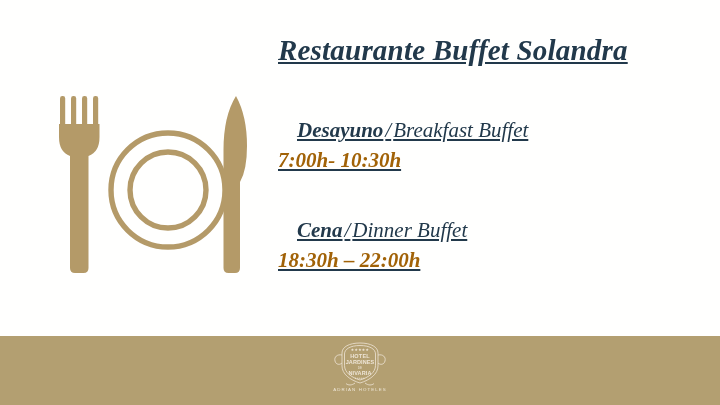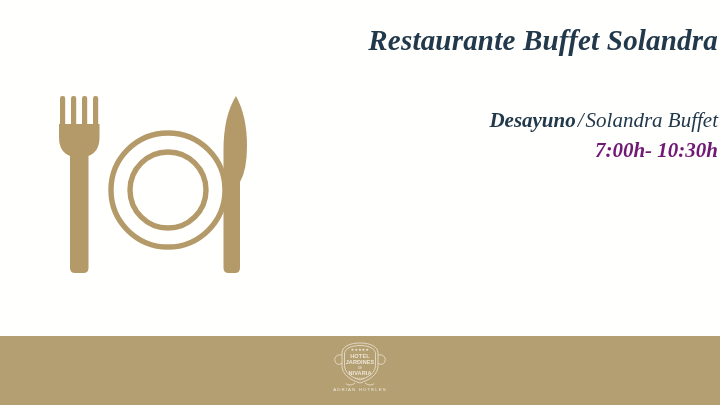--- a/index.html
+++ b/index.html
@@ -28,24 +28,25 @@
     top: 90px;
     width: 212px;
     height: 190px;
   }
   .cutlery svg { display: block; width: 100%; height: 100%; }
 
   
   .content {
     position: absolute;
     left: 278px;
-    top: 24px;
+    top: 34px;
     width: 440px;
-    text-align: right;
+    text-align: left;
     color: #22394b;
+    text-decoration: underline;
   }
   .title {
     font-size: 29px;
     font-weight: bold;
     font-style: italic;
     letter-spacing: 0.2px;
     line-height: 1.15;
     color: #22394b;
     margin: 0;
     white-space: nowrap;
@@ -73,21 +74,21 @@
     font-weight: normal;
     padding: 0 2px;
   }
   .meal-alt {
     font-weight: normal;
   }
   .meal-hours {
     font-size: 21px;
     font-style: italic;
     font-weight: bold;
-    color: #701a75;
+    color: #a16207;
     white-space: nowrap;
     margin-top: 2px;
   }
 
   
   .footer-band {
     position: absolute;
     left: 0;
     bottom: 0;
     width: 720px;
@@ -145,25 +146,31 @@
   </div>
 
   <div class="content">
 
     <h1 class="title">Restaurante Buffet Solandra</h1>
 
     <div class="meals">
 
       <div class="meal">
         <div class="meal-line">
-          <span class="meal-name">Desayuno</span><span class="meal-sep">/</span><span class="meal-alt">Solandra Buffet</span>
+          <span class="meal-name">Desayuno</span><span class="meal-sep">/</span><span class="meal-alt">Breakfast Buffet</span>
         </div>
         <div class="meal-hours">7:00h- 10:30h</div>
       </div>
 
+      <div class="meal">
+        <div class="meal-line">
+          <span class="meal-name">Cena</span><span class="meal-sep">/</span><span class="meal-alt">Dinner Buffet</span>
+        </div>
+        <div class="meal-hours">18:30h – 22:00h</div>
+      </div>
 
     </div>
   </div>
 
   <div class="footer-band">
     <div class="brand-logo">
       <svg class="brand-crest" viewBox="0 0 132 92" xmlns="http://www.w3.org/2000/svg">
         <g fill="none" stroke="#f1e9dc" stroke-width="1.6" opacity="0.95">
           <path d="M66 6 C44 6 30 14 30 26 L30 52 C30 68 46 80 66 86 C86 80 102 68 102 52 L102 26 C102 14 88 6 66 6 Z"></path>
           <path d="M66 11 C47 11 35 18 35 28 L35 51 C35 65 49 75 66 80 C83 75 97 65 97 51 L97 28 C97 18 85 11 66 11 Z"></path>

